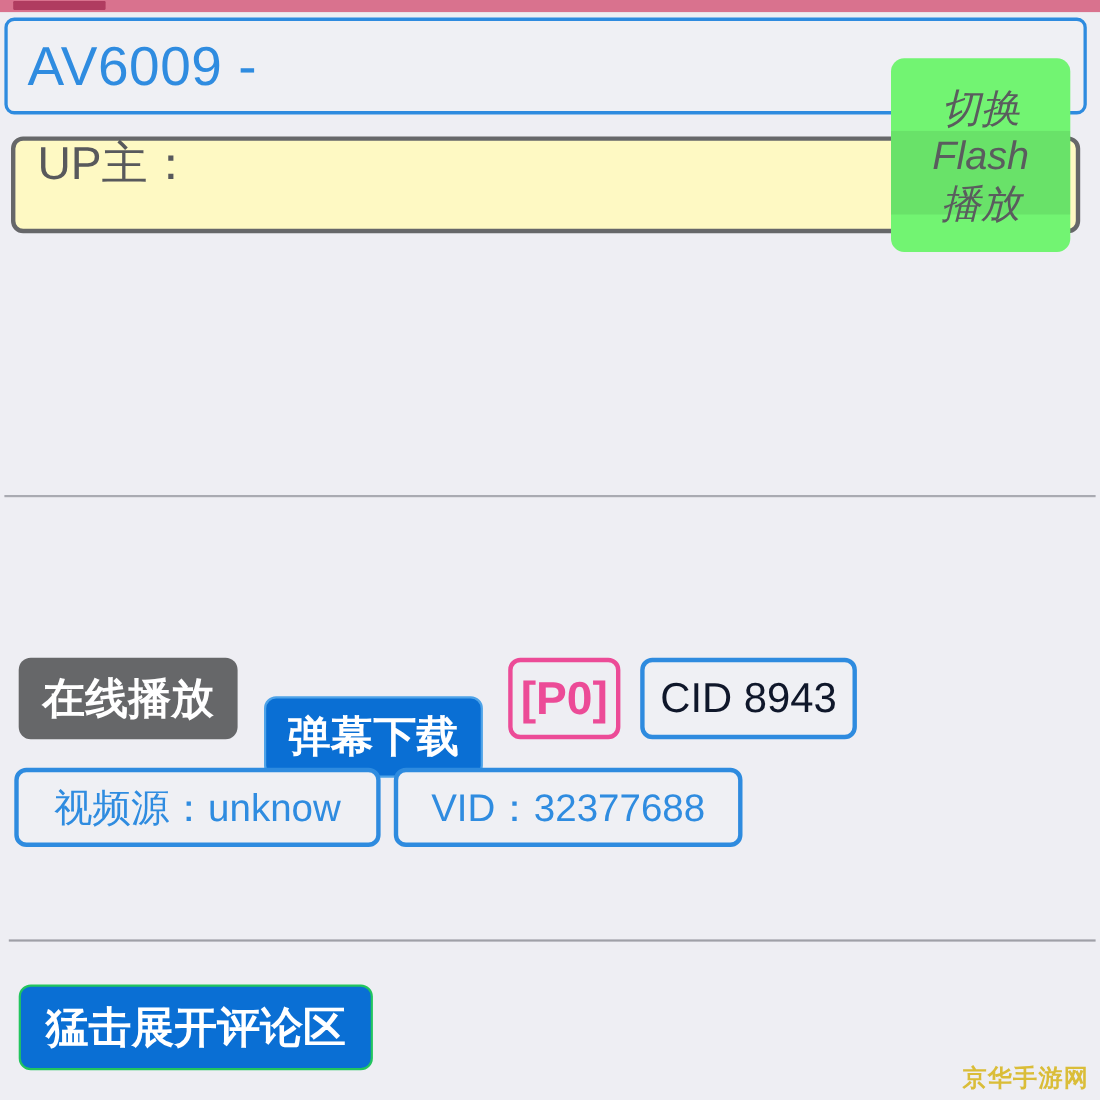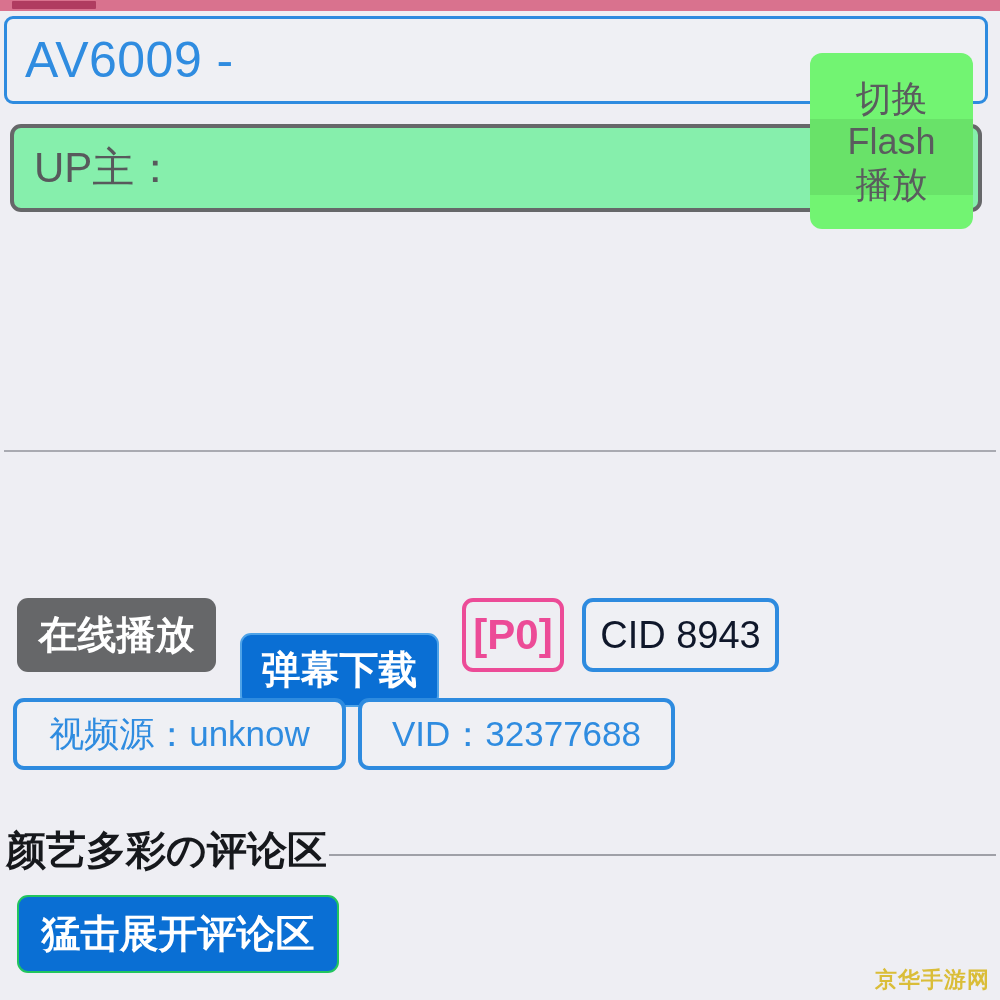--- a/index.html
+++ b/index.html
@@ -59,23 +59,23 @@
   
   #uploader-box {
     position: absolute;
     left: 10px;
     top: 124px;
     width: 972px;
     height: 88px;
     box-sizing: border-box;
     border: 4px solid #666769;
     border-radius: 11px;
-    background: #86efac;
-    display: flex;
-    align-items: center;
+    background: #fef9c3;
+    display: flex;
+    align-items: flex-start;
     padding-left: 20px;
   }
   #uploader-text {
     color: #58595c;
     font-size: 42px;
     line-height: 1;
     white-space: nowrap;
   }
 
   
@@ -103,21 +103,21 @@
   #flash-toggle::before {
     content: "";
     position: absolute;
     left: 0;
     top: 66px;
     width: 100%;
     height: 76px;
     background: rgba(0, 0, 0, 0.07);
     z-index: -1;
   }
-  #flash-toggle span { display: block; }
+  #flash-toggle span { display: block; font-style: italic; }
 
   
   #body-divider {
     position: absolute;
     left: 4px;
     top: 450px;
     width: 992px;
     height: 2px;
     background: #a9aab1;
   }
@@ -280,19 +280,18 @@
 
 <div class="btn-row1" id="btn-online-play">在线播放</div>
 <div class="btn-row1" id="btn-danmaku-download">弹幕下载</div>
 <div class="btn-row1" id="btn-part-index">[P0]</div>
 <div class="btn-row1" id="btn-cid">CID 8943</div>
 
 <div class="info-box" id="info-video-source">视频源：unknow</div>
 <div class="info-box" id="info-vid">VID：32377688</div>
 
 <div id="comment-heading-wrap">
-  <div id="comment-heading">颜艺多彩の评论区</div>
   <div id="comment-heading-rule"></div>
 </div>
 
 <div id="btn-expand-comments">猛击展开评论区</div>
 
 <div id="watermark">京华手游网</div>
 
 </body></html>

